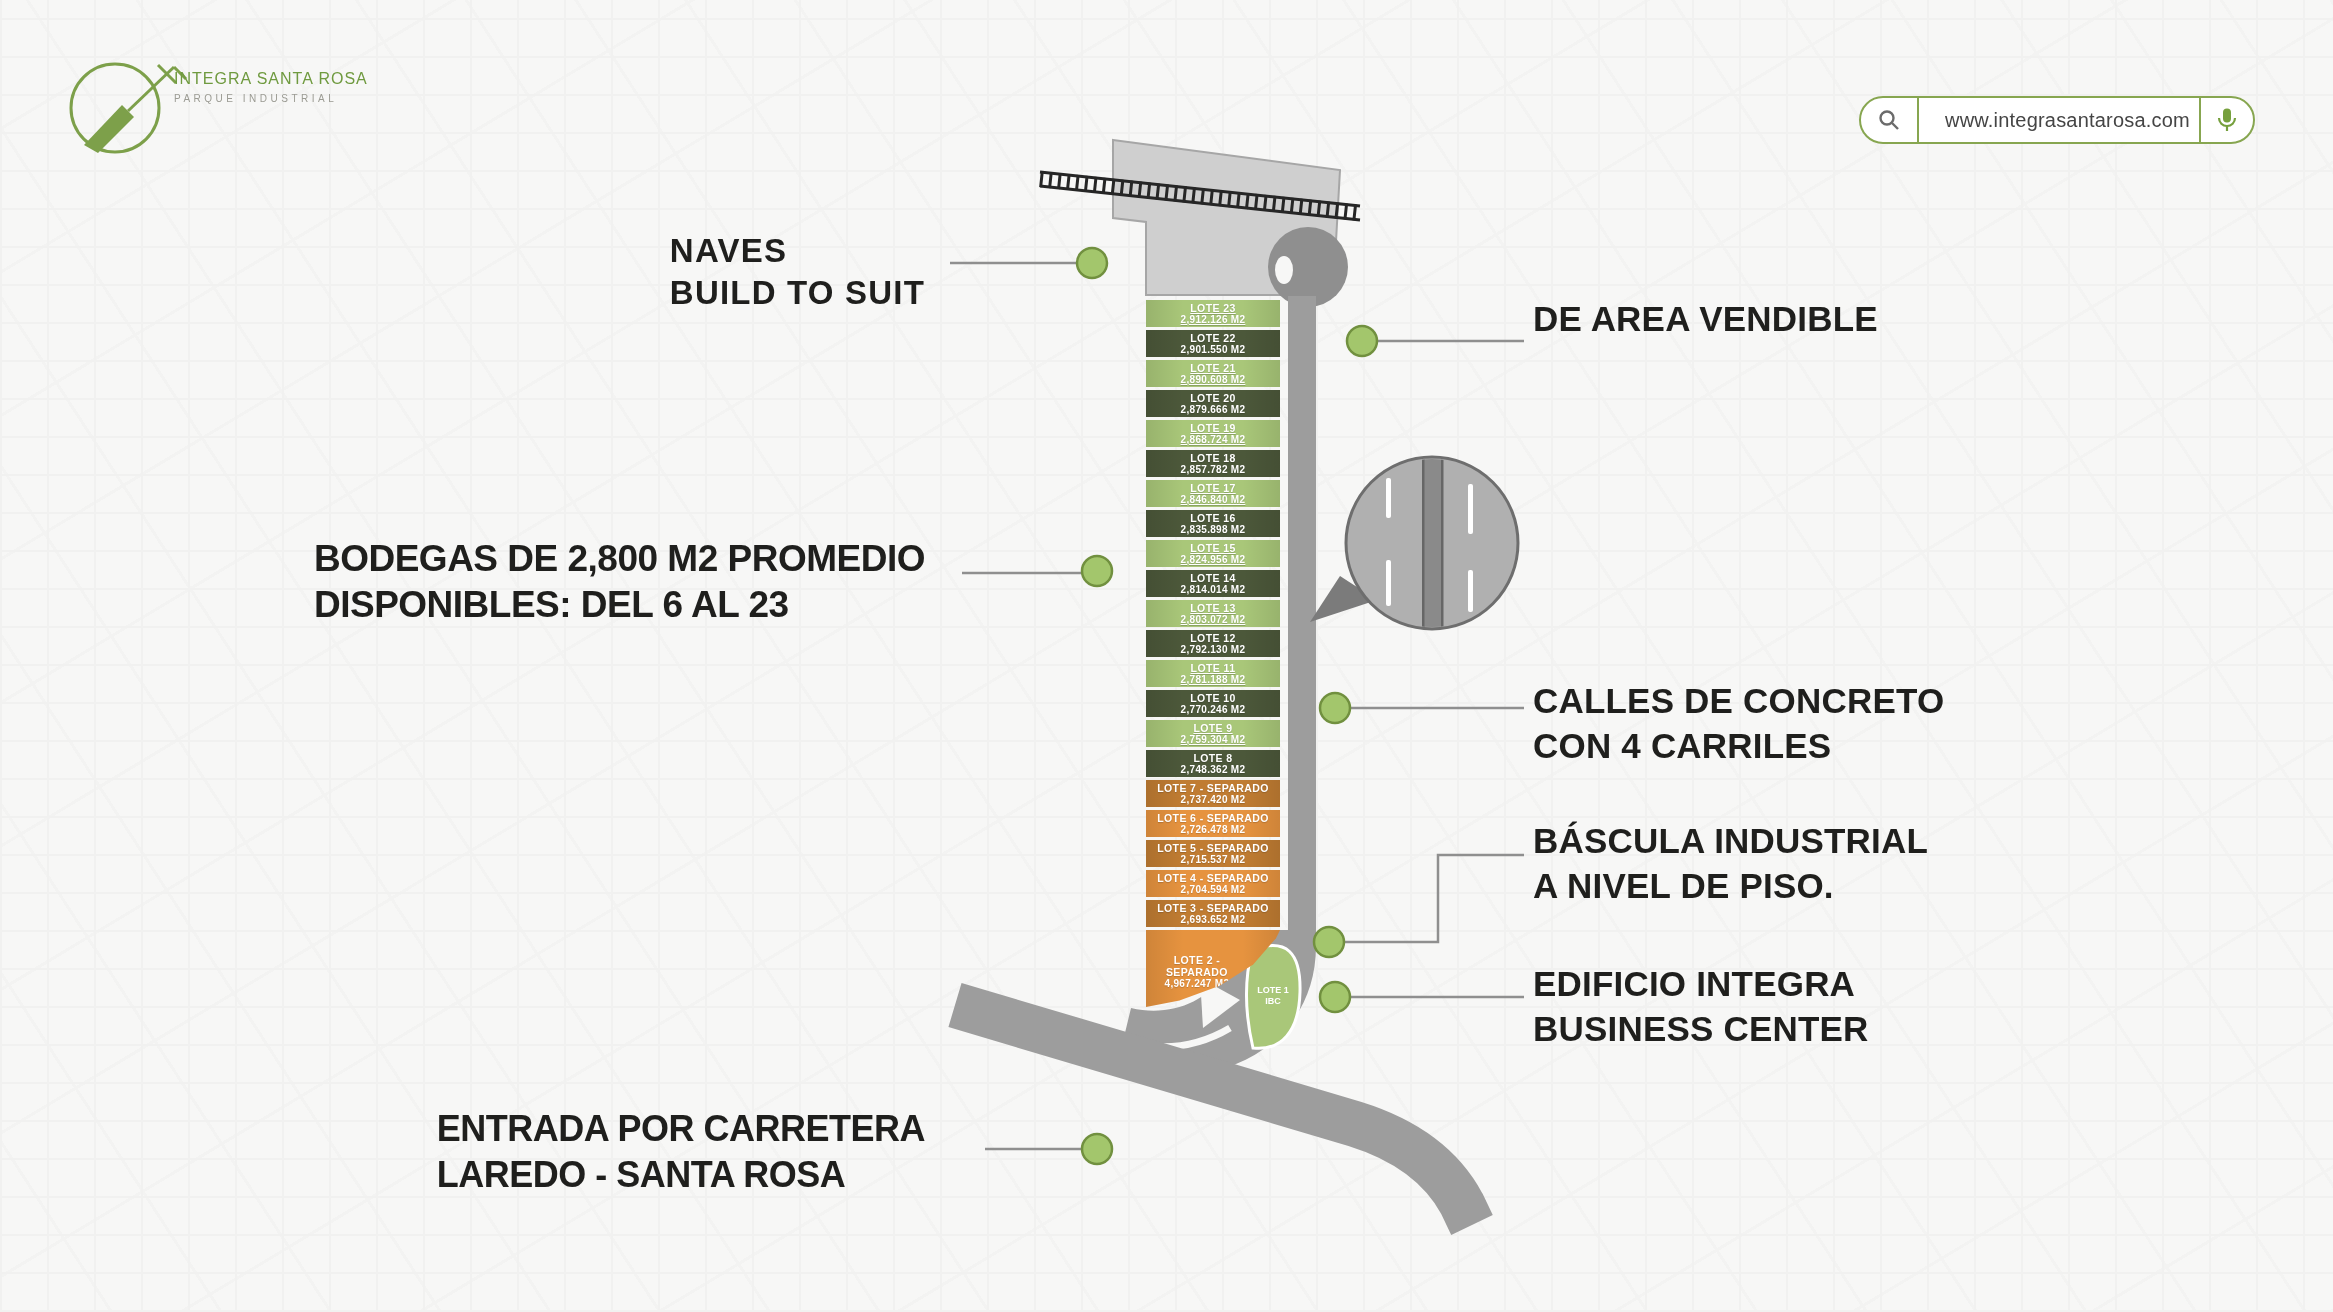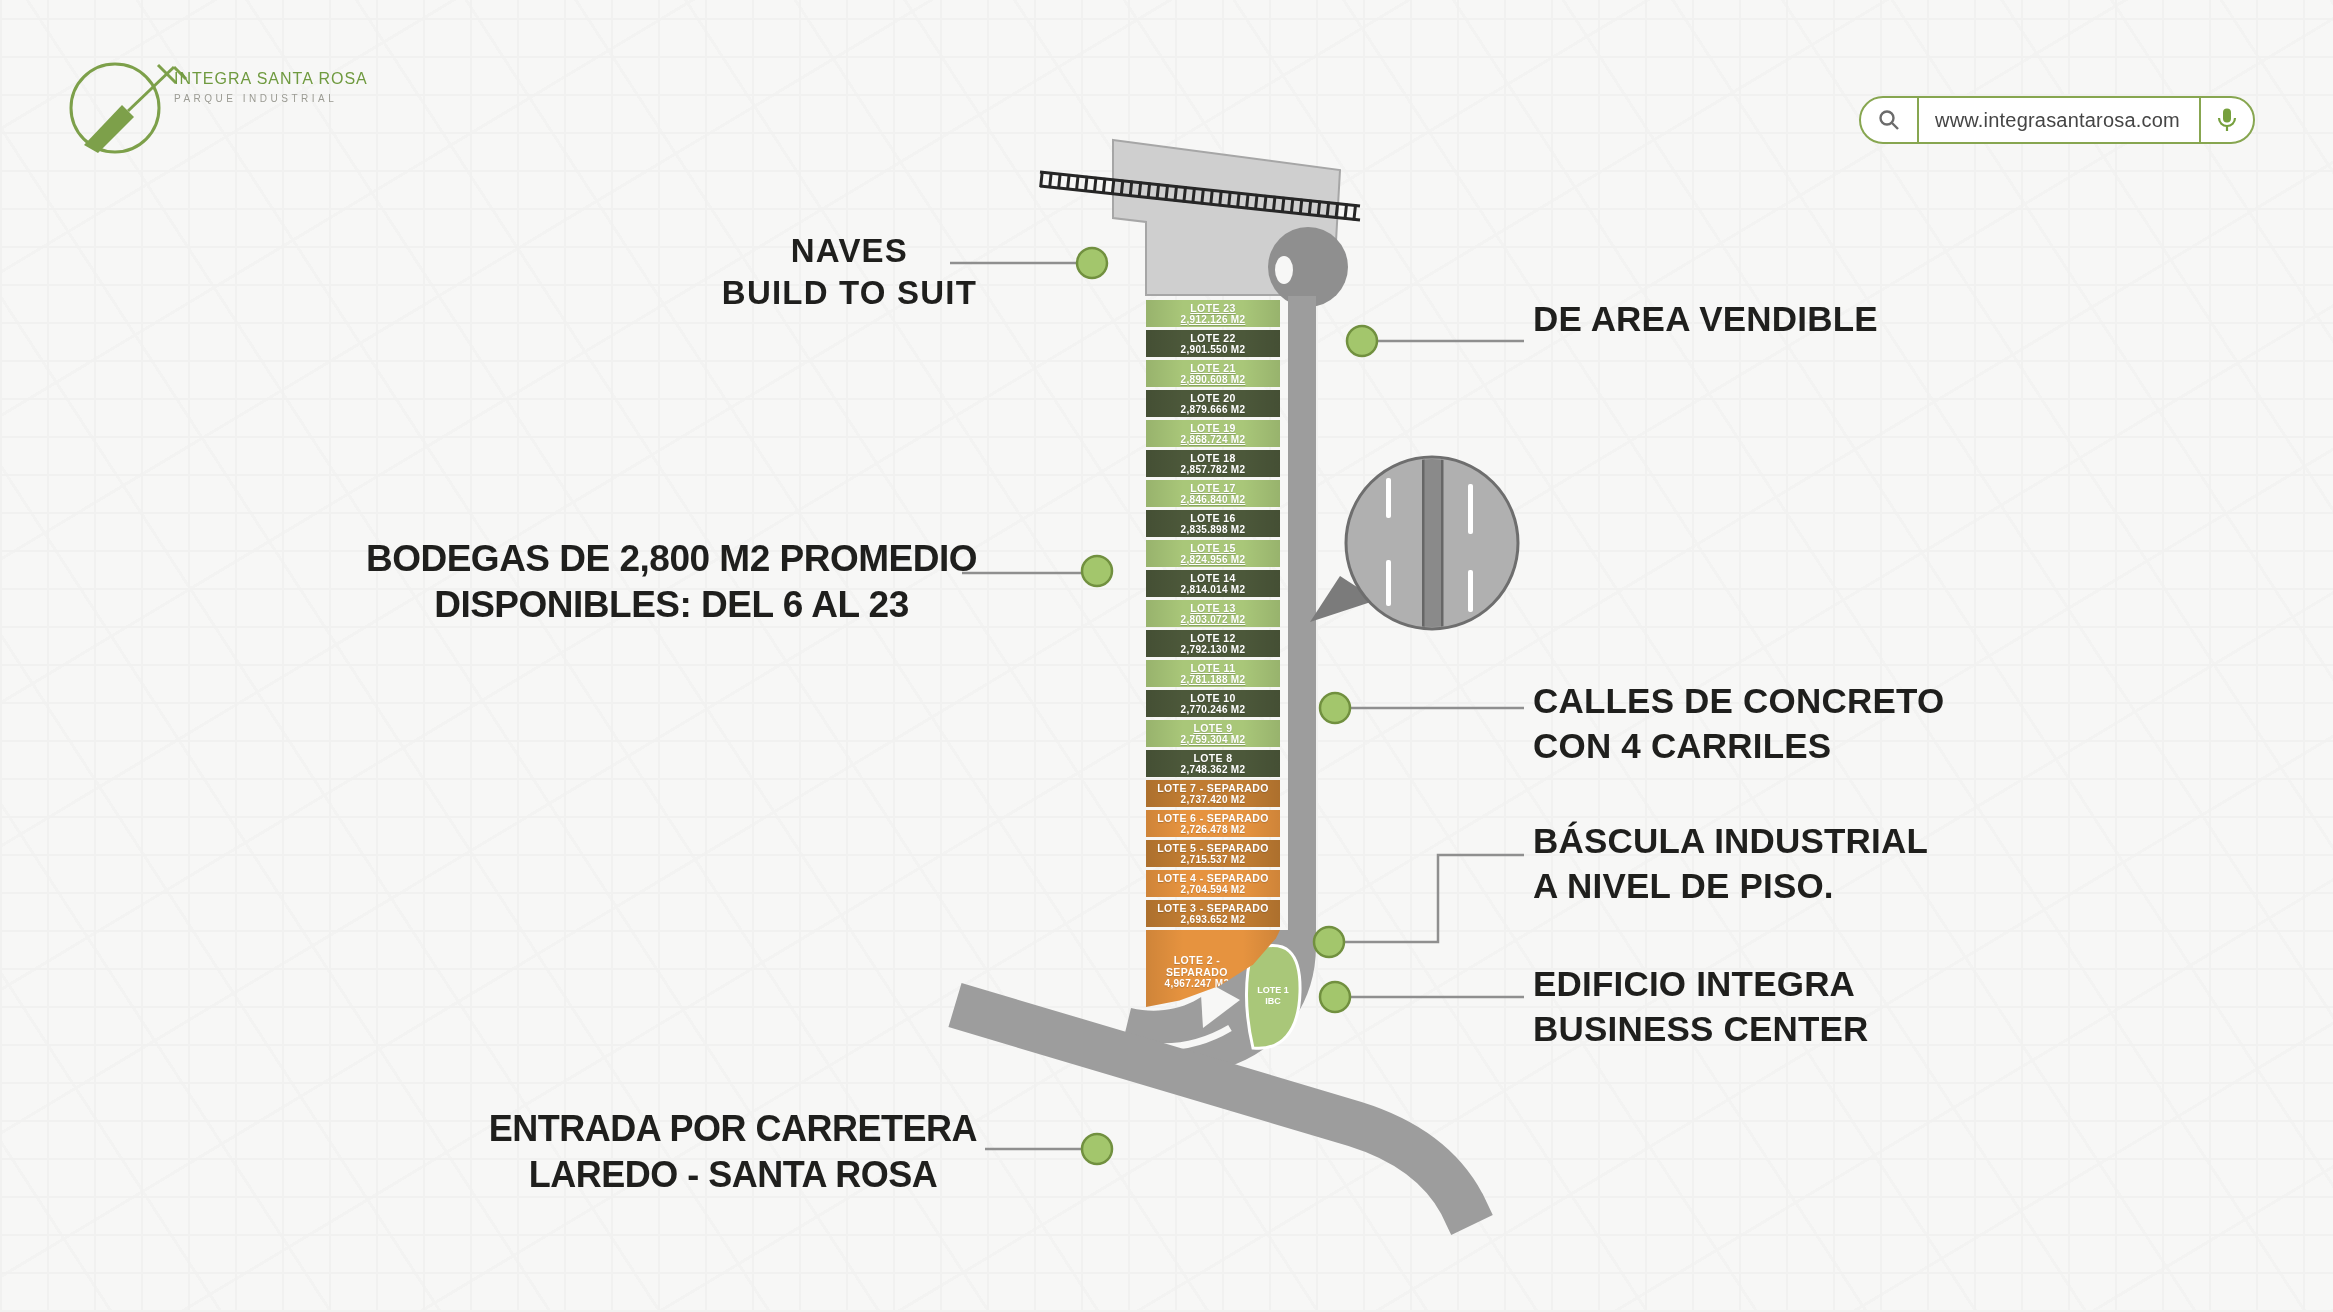--- a/index.html
+++ b/index.html
@@ -27,21 +27,21 @@
   .brand-tagline{color:#9b9b93;font-size:10px;letter-spacing:3.5px;margin-top:5px;}
 
   .url-pill{
     position:absolute;left:1859px;top:96px;width:396px;height:48px;
     background:#fff;border:2px solid #87a650;border-radius:26px;
     display:flex;align-items:stretch;box-sizing:border-box;
   }
   .pill-section{display:flex;align-items:center;justify-content:center;}
   .pill-search{width:56px;}
   .pill-divider{width:2px;background:#87a650;margin:0;}
-  .pill-url{flex:1;display:flex;align-items:center;padding-left:16px;
+  .pill-url{flex:1;display:flex;align-items:center;padding-left:26px;
     font-size:20px;color:#454545;letter-spacing:.2px;}
   .pill-mic{width:52px;}
 
   
   .lots-column{position:absolute;left:1146px;top:300px;width:134px;}
   .lot-band{
     height:27px;margin-bottom:3px;display:flex;flex-direction:column;
     justify-content:center;text-align:center;color:#fff;
     background-image:linear-gradient(90deg,rgba(0,0,0,.10),rgba(0,0,0,0) 28%,rgba(0,0,0,0) 72%,rgba(0,0,0,.10));
   }
@@ -52,21 +52,21 @@
   .lot-name{font-size:10.5px;font-weight:bold;letter-spacing:.4px;line-height:12px;text-shadow:0 1px 1px rgba(0,0,0,.18);}
   .lot-area{font-size:10px;font-weight:bold;letter-spacing:.3px;line-height:12px;text-shadow:0 1px 1px rgba(0,0,0,.18);}
   .lot-tall{
     height:82px;justify-content:flex-start;padding-top:24px;box-sizing:border-box;
     clip-path:polygon(0 0,100% 0,97% 10%,80% 42%,55% 68%,25% 86%,0 94%);
   }
   .lot-tall .lot-name,.lot-tall .lot-area{width:76%;}
 
   
   .callout{position:absolute;color:#1f1f1d;font-weight:bold;white-space:nowrap;}
-  .callout.left{text-align:center;right:1356px;}
+  .callout.left{text-align:left;right:1408px;}
   .callout.right{text-align:left;left:1533px;}
   .co-naves{top:230px;font-size:33px;letter-spacing:1.2px;line-height:42px;}
   .co-bodegas{top:536px;font-size:37px;letter-spacing:-.5px;line-height:46px;}
   .co-entrada{top:1106px;font-size:36px;letter-spacing:-.5px;line-height:46px;}
   .co-area{top:296px;font-size:35px;letter-spacing:.2px;line-height:45px;}
   .co-calles{top:678px;font-size:35px;letter-spacing:.2px;line-height:45px;}
   .co-bascula{top:818px;font-size:35px;letter-spacing:.2px;line-height:45px;}
   .co-edificio{top:961px;font-size:35px;letter-spacing:.2px;line-height:45px;}
 </style>
 </head>

